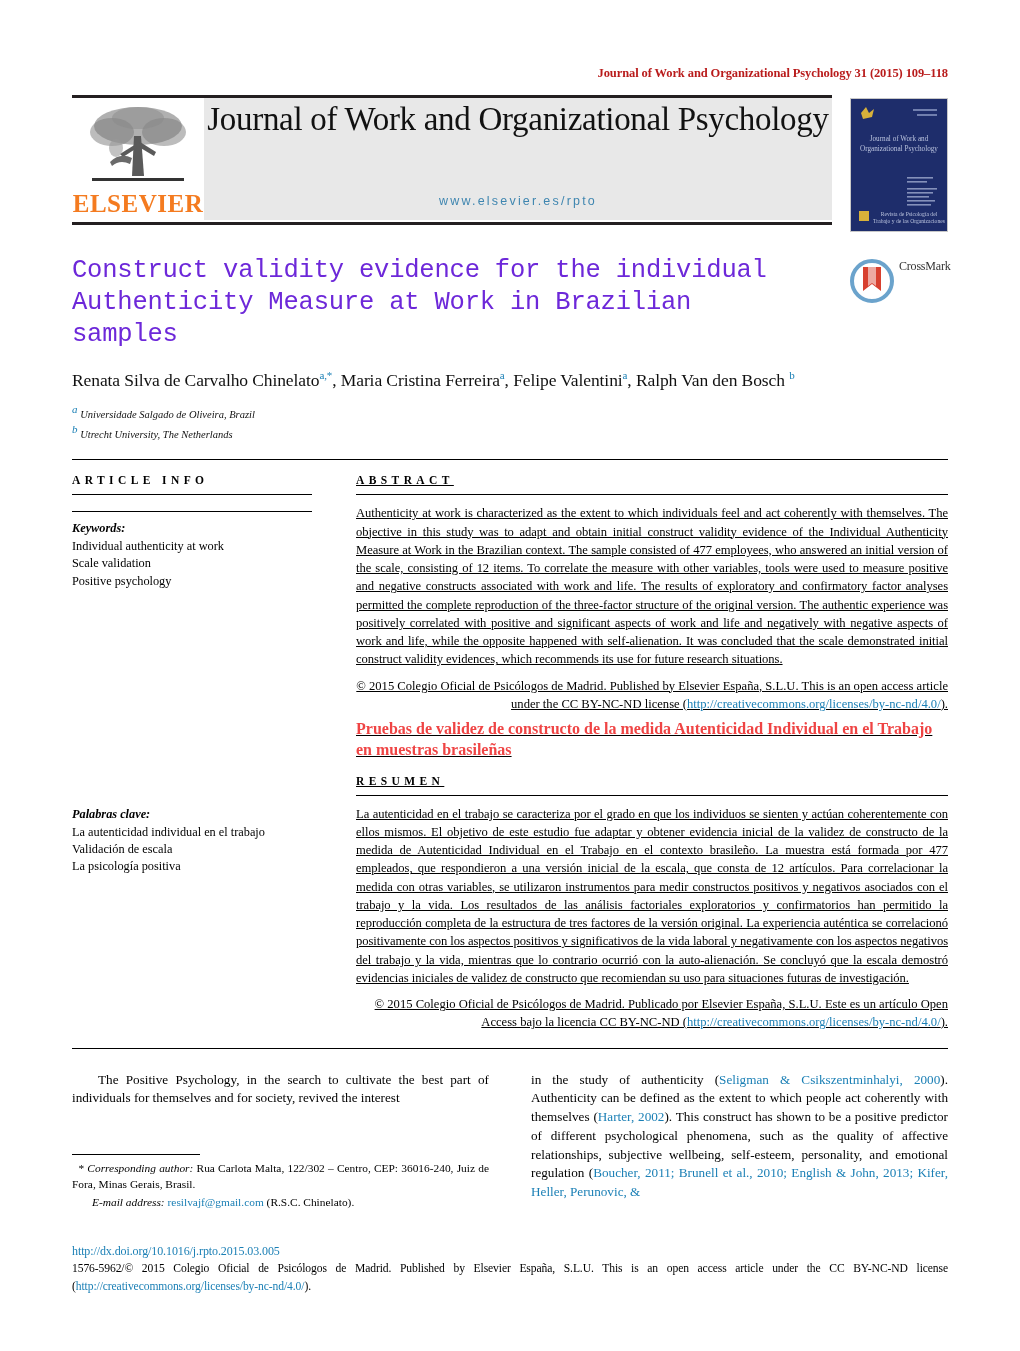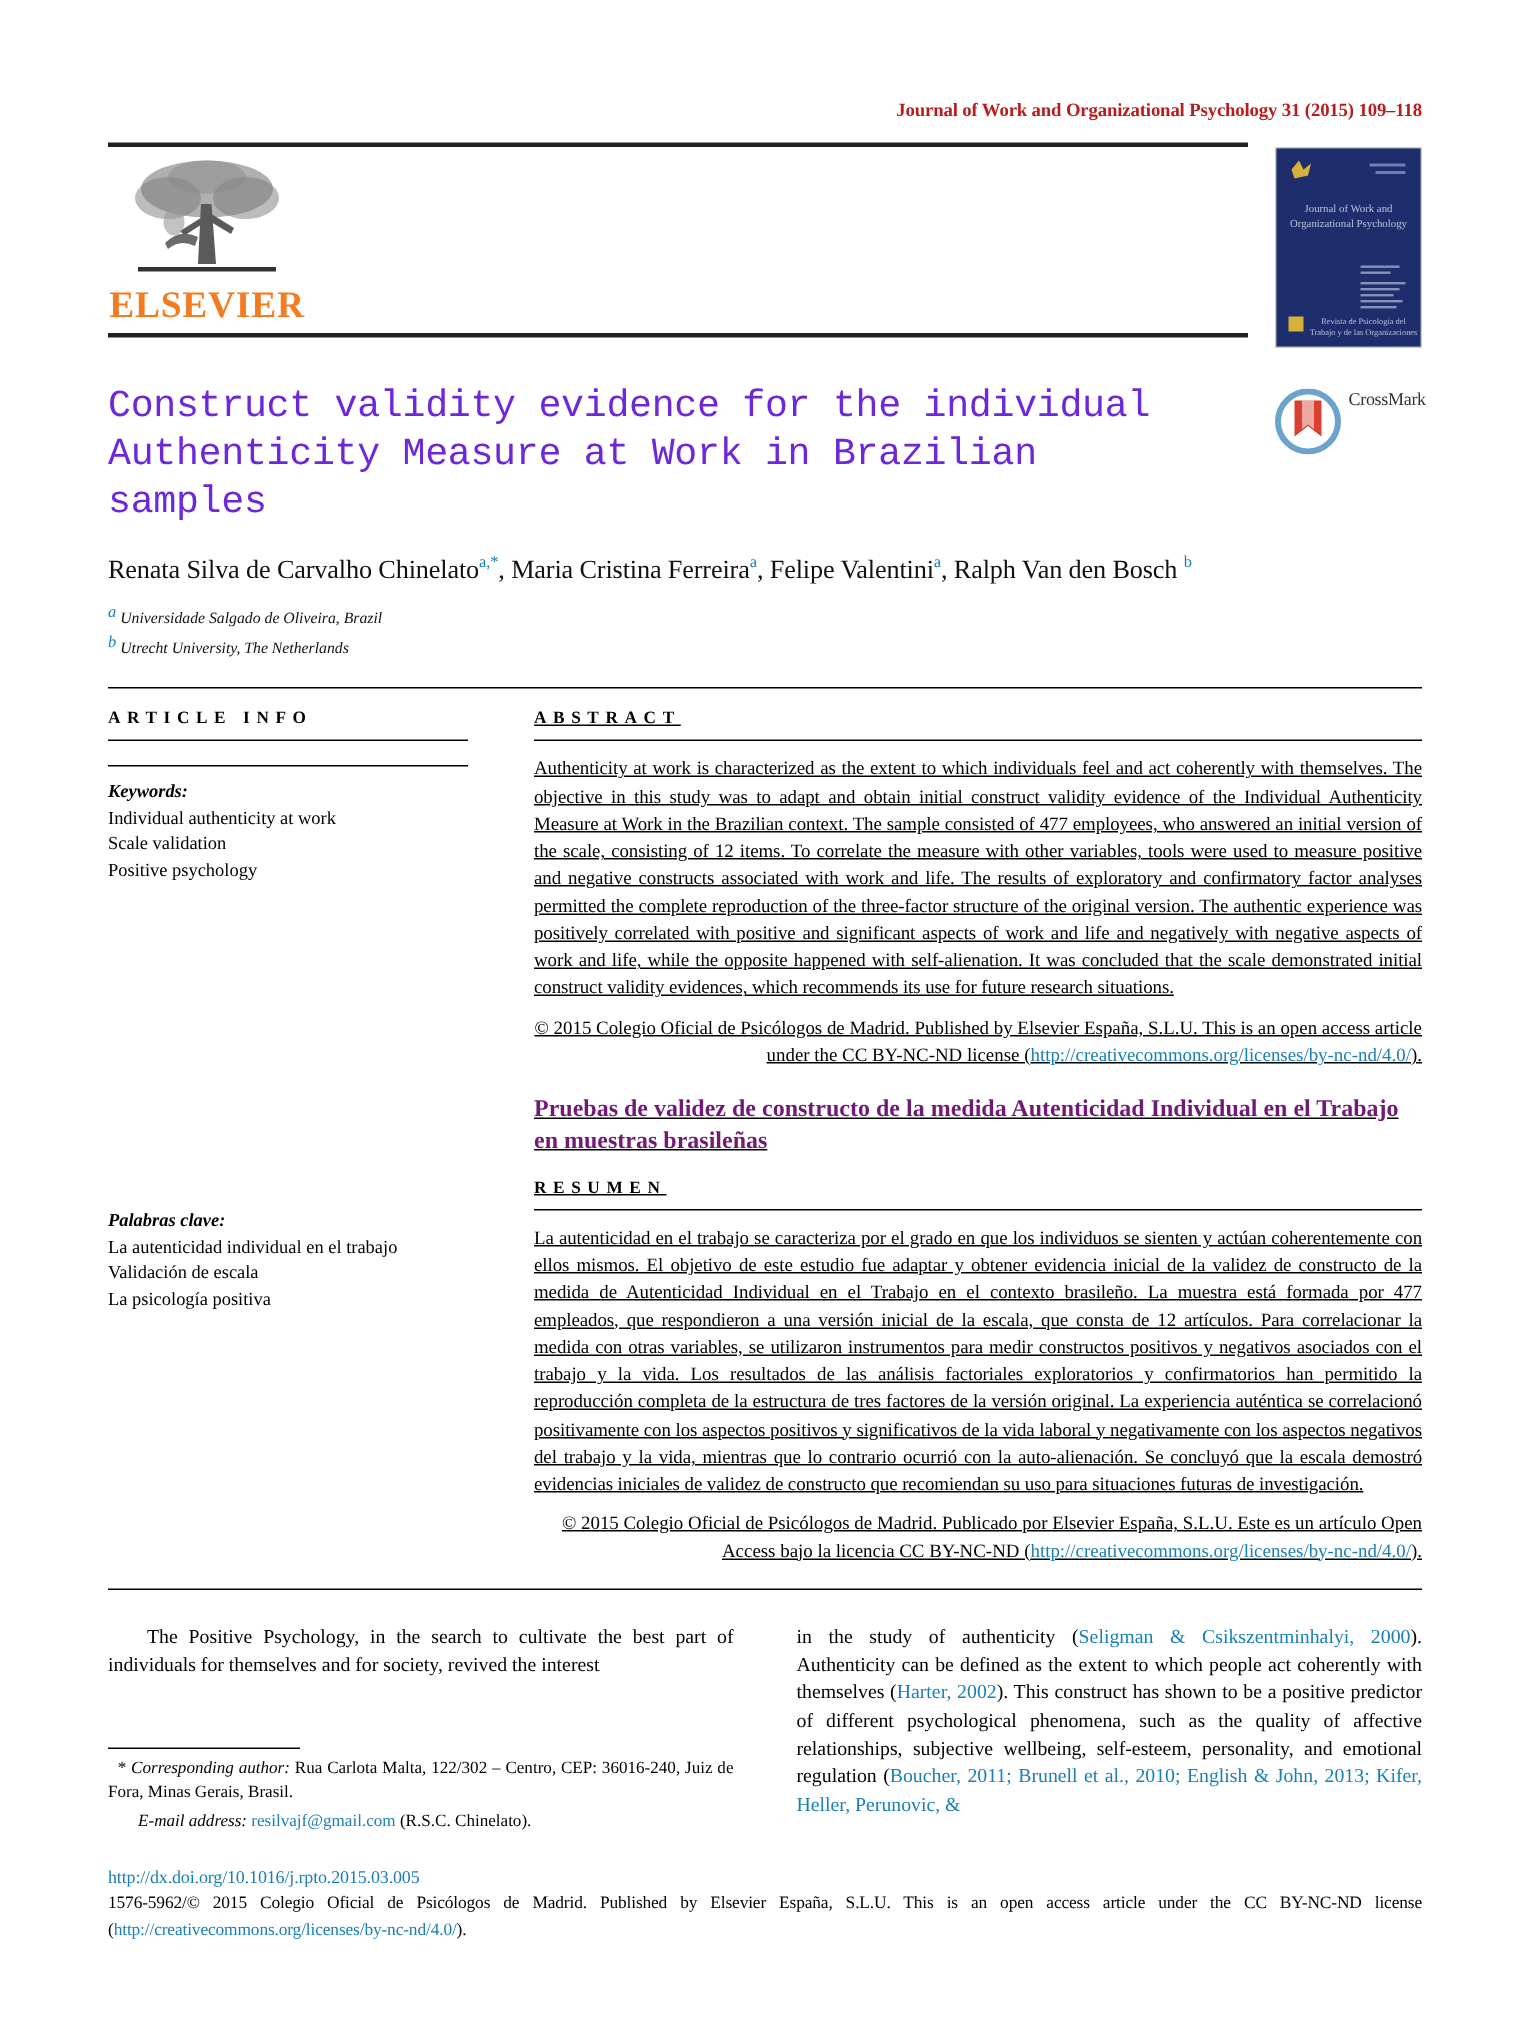--- a/index.html
+++ b/index.html
@@ -240,22 +240,22 @@
   .copyright.es { text-align: right; }
   a, .link {
     color: #1a7fb5;
     text-decoration: none;
   }
   .es-title {
     font-family: "Liberation Serif", serif;
     font-size: 16px;
     font-weight: bold;
     line-height: 1.3;
-    margin-top: 18px;
-    color: #701a75;
+    margin-top: 6px;
+    color: #ef4444;
   }
   .divider-mid {
     border-top: 1px solid #000;
     width: 876px;
     margin-top: 16px;
   }
 
   
   .body-cols {
     display: flex;
@@ -324,20 +324,24 @@
             <ellipse cx="52" cy="16" rx="26" ry="11" fill="#8a8a8a" opacity="0.5"></ellipse>
             <path d="M48 34 L46 74 L58 74 L55 34 Z" fill="#5a5a5a"></path>
             <path d="M50 42 L34 52 L37 55 L51 46 Z" fill="#5a5a5a"></path>
             <path d="M54 40 L70 50 L68 54 L53 45 Z" fill="#5a5a5a"></path>
             <path d="M24 60 q10 -10 22 -4 l-2 6 q-10 -5 -18 2 Z" fill="#6a6a6a"></path>
             <ellipse cx="30" cy="46" rx="7" ry="9" fill="#9a9a9a" opacity="0.6"></ellipse>
             <rect x="6" y="76" width="92" height="3" fill="#333"></rect>
           </g>
         </svg>
         <div class="elsevier-word">ELSEVIER</div>
+      </div>
+      <div class="journal-box">
+        <div class="journal-title">Journal of Work and Organizational Psychology</div>
+        <div class="journal-url">www.elsevier.es/rpto</div>
       </div>
     </div>
     <div class="banner-rule-bottom"></div>
 
     <div class="cover-thumb">
       <svg viewBox="0 0 96 132" width="96" height="132">
         <rect width="96" height="132" fill="#1e2d6b"></rect>
         <path d="M10 14 l5 -6 3 6 5 -4 -2 8 -9 2 Z" fill="#d8b13a"></path>
         <rect x="62" y="10" width="24" height="2" fill="#8d9bc4" opacity="0.75"></rect>
         <rect x="66" y="15" width="20" height="2" fill="#8d9bc4" opacity="0.75"></rect>

